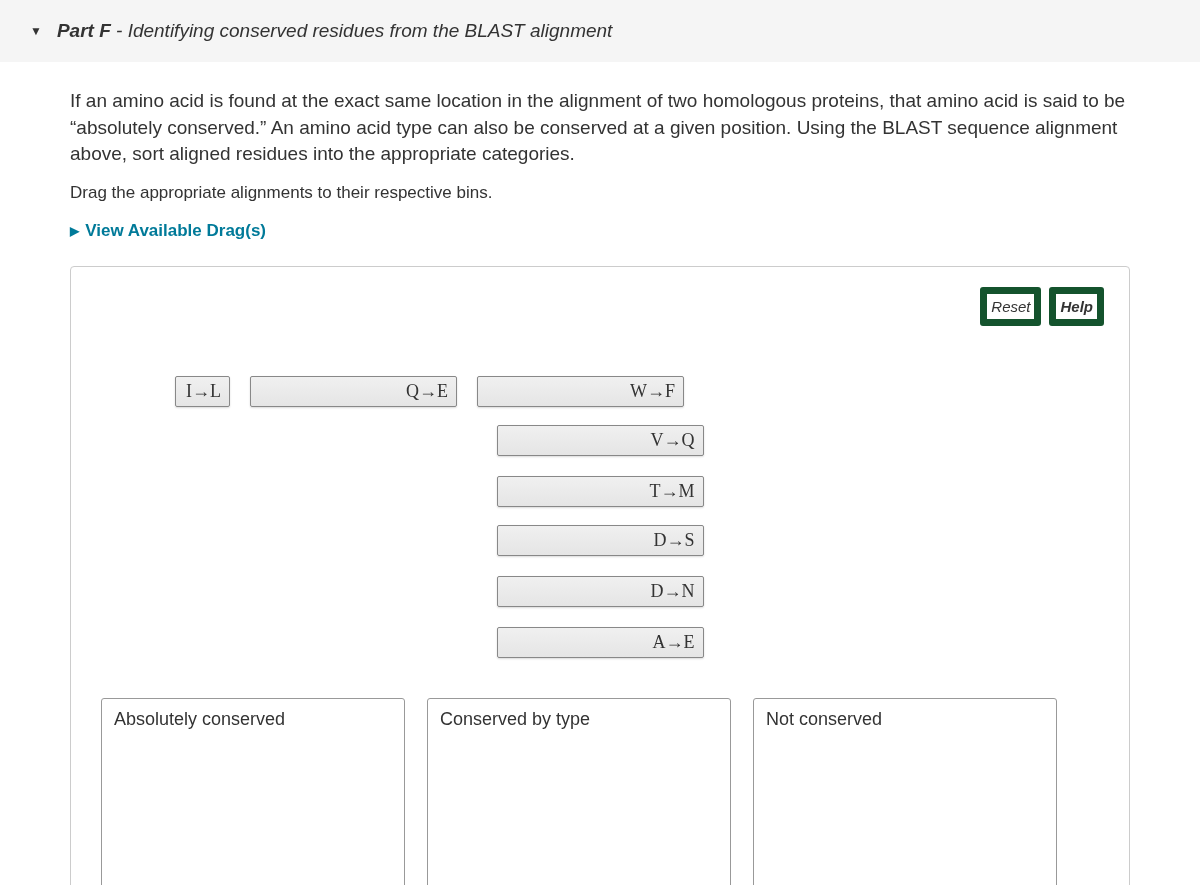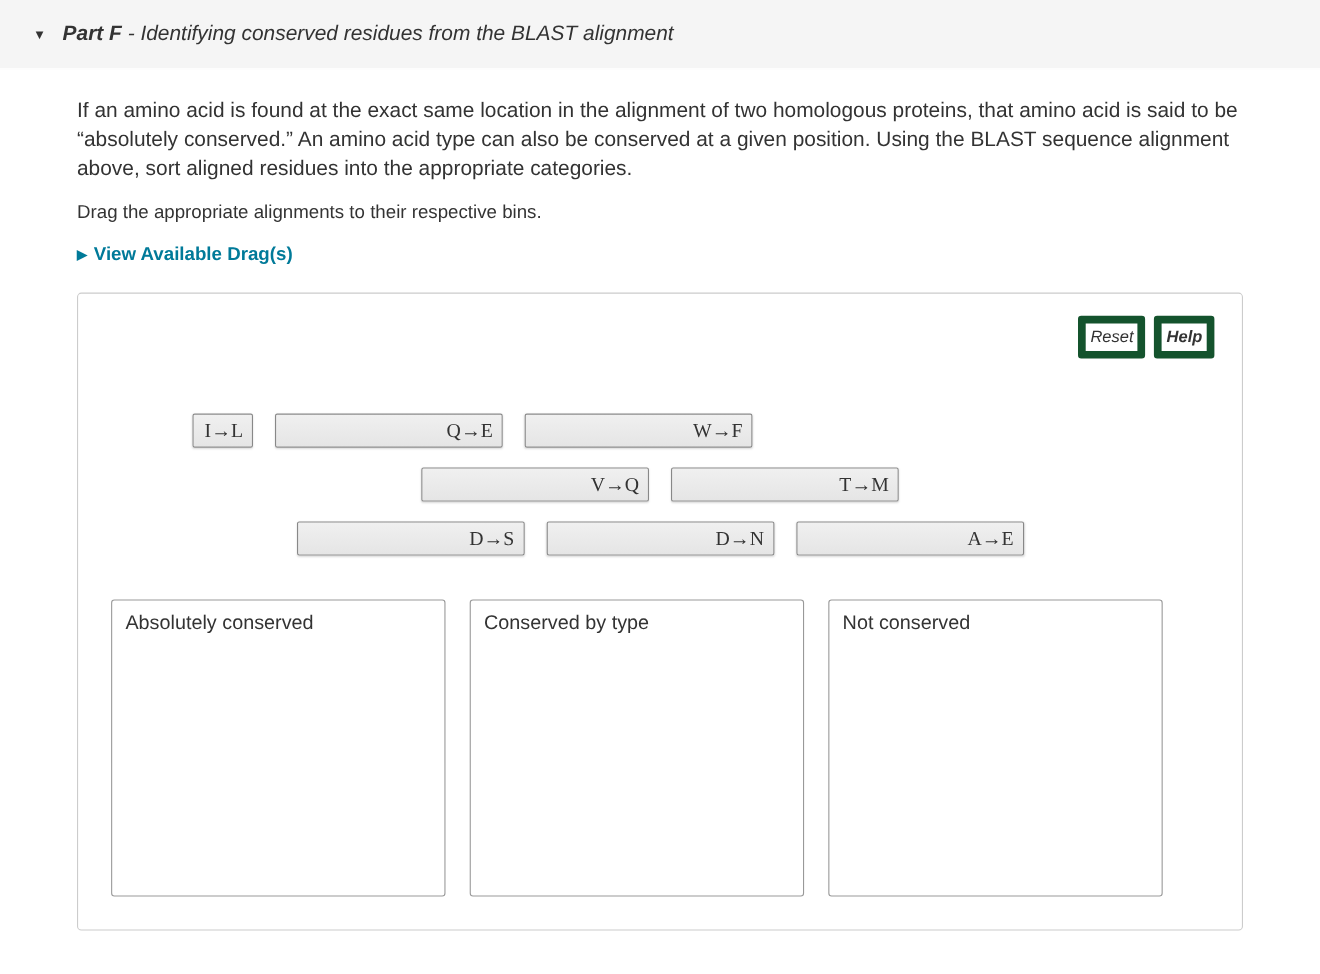--- a/index.html
+++ b/index.html
@@ -96,20 +96,21 @@
       display: flex;
       gap: 20px;
       margin-bottom: 18px;
       align-items: center;
     }
     .item-row.row1 {
       justify-content: flex-start;
     }
     .item-row.row2, .item-row.row3 {
       justify-content: center;
+      flex-direction: column;
     }
     .drag-item {
       background: linear-gradient(#f0f0f0, #e5e5e5);
       border: 1px solid #888;
       border-radius: 2px;
       font-family: 'Times New Roman', serif;
       font-size: 18px;
       text-align: right;
       padding: 4px 8px;
       cursor: move;

